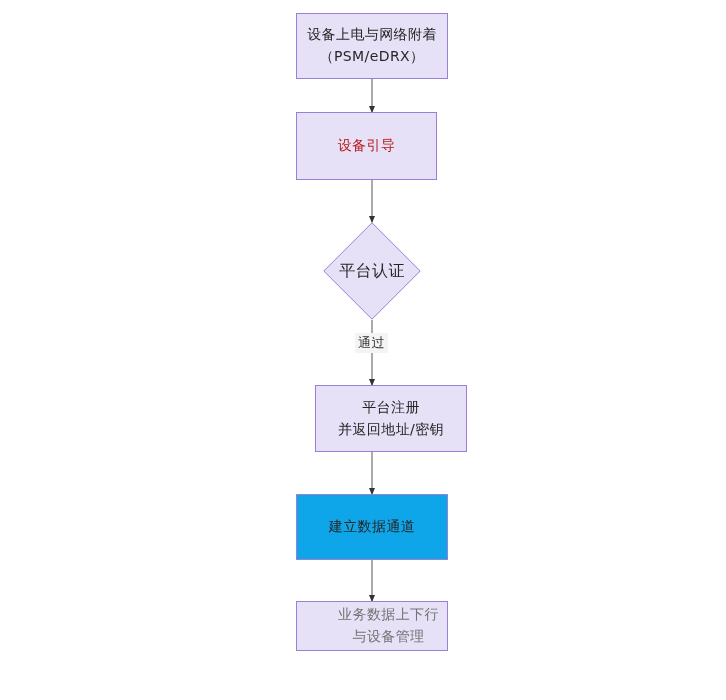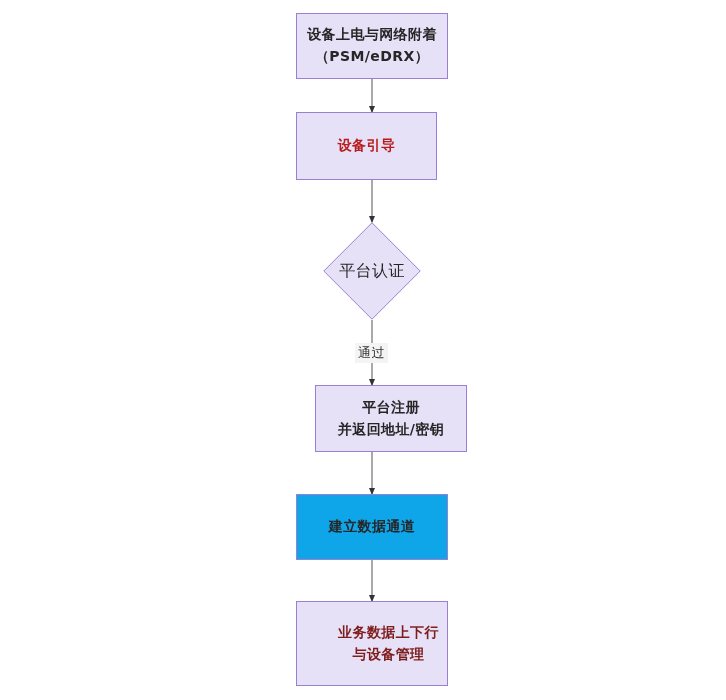--- a/index.html
+++ b/index.html
@@ -32,21 +32,20 @@
     border: 1px solid #9b7fd4;
     color: #262626;
     font-size: 14px;
     line-height: 1.55;
     text-align: center;
     letter-spacing: 0.4px;
   }
   .node .ln {
     display: block;
     white-space: nowrap;
-    font-weight: bold;
   }
   .diamond-wrap {
     position: absolute;
     box-sizing: border-box;
     display: flex;
     align-items: center;
     justify-content: center;
   }
   .diamond-shape {
     position: absolute;
@@ -116,20 +115,20 @@
       </svg>
       <span class="diamond-label">平台认证</span>
     </div>
     <div class="node" style="left: 296px; top: 385px; width: 152px; height: 67px; background: rgb(230, 225, 247); border-color: rgb(155, 127, 212); color: rgb(38, 38, 38); margin-left: 19px;">
       <span class="ln">平台注册</span>
       <span class="ln">并返回地址/密钥</span>
     </div>
     <div class="node" style="left: 296px; top: 494px; width: 152px; height: 66px; background: #0ea5e9; border-color: rgb(155, 127, 212); color: rgb(38, 38, 38);">
       <span class="ln">建立数据通道</span>
     </div>
-    <div class="node" style="left: 296px; top: 601px; width: 152px; height: 85px; background: rgb(230, 225, 247); border-color: rgb(155, 127, 212); color: #7f1d1d; padding-left: 33px;">
+    <div class="node" style="left: 296px; top: 601px; width: 152px; height: 50px; background: rgb(230, 225, 247); border-color: rgb(155, 127, 212); color: #737373; padding-left: 33px;">
       <span class="ln">业务数据上下行</span>
       <span class="ln">与设备管理</span>
     </div>
   </div>
 <div id="labels-layer">
-    <div class="edge-label" style="left: 355px; top: 343px;">通过</div>
+    <div class="edge-label" style="left: 355px; top: 333px;">通过</div>
   </div>
 
 </body></html>

